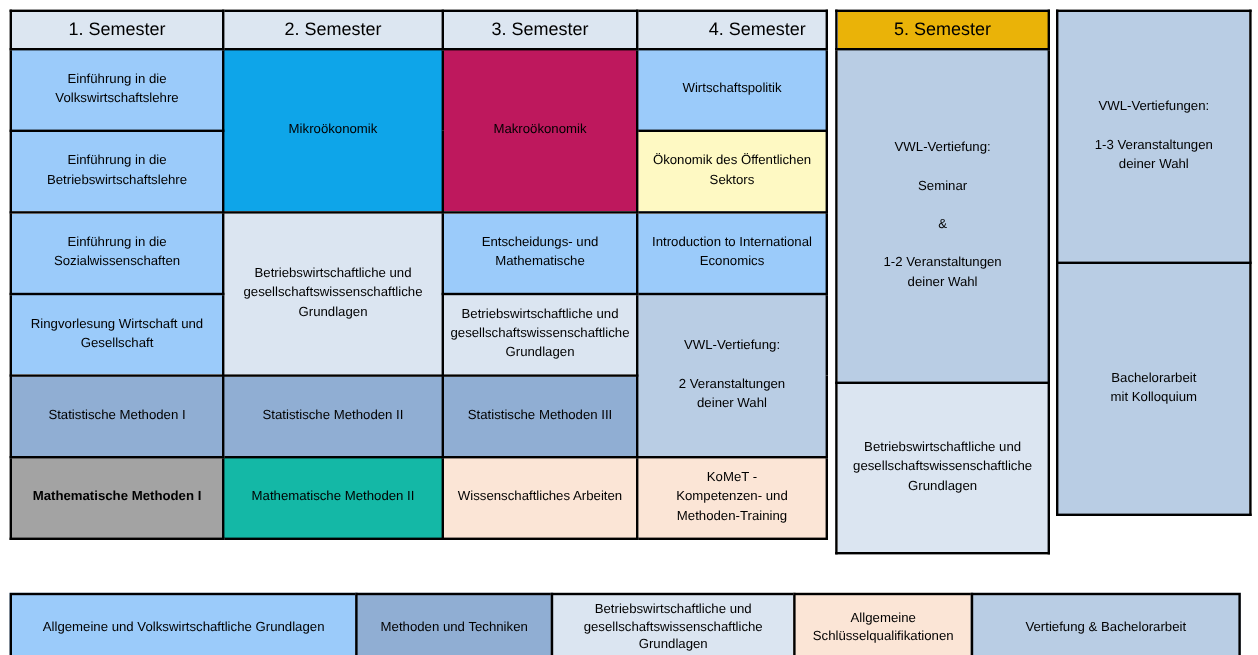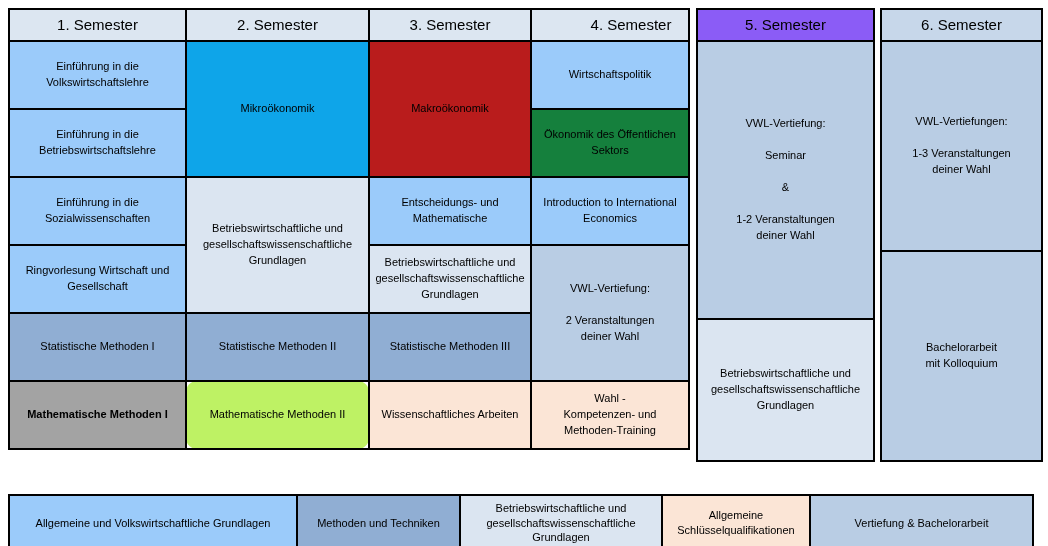--- a/index.html
+++ b/index.html
@@ -48,26 +48,26 @@
     <tbody>
         <tr>
       <th style="background-color: rgb(220, 230, 241);">1. Semester</th>
       <th style="background-color: rgb(220, 230, 241);">2. Semester</th>
       <th style="background-color: rgb(220, 230, 241);">3. Semester</th>
       <th style="background-color: rgb(220, 230, 241); padding-left: 44px;">4. Semester</th>
     </tr>
     <tr class="body-row">
       <td style="background-color: rgb(155, 203, 250);">Einführung in die Volkswirtschaftslehre</td>
       <td rowspan="2" style="background-color: #0ea5e9;">Mikroökonomik</td>
-      <td rowspan="2" style="background-color: #b91c1c;">Makroökonomik</td>
+      <td rowspan="2" style="background-color: #be185d;">Makroökonomik</td>
       <td style="background-color: rgb(155, 203, 250);">Wirtschaftspolitik</td>
     </tr>
     <tr class="body-row">
       <td style="background-color: rgb(155, 203, 250);">Einführung in die Betriebswirtschaftslehre</td>
-      <td style="background-color: #15803d;">Ökonomik des Öffentlichen Sektors</td>
+      <td style="background-color: #fef9c3;">Ökonomik des Öffentlichen Sektors</td>
     </tr>
     <tr class="body-row">
       <td style="background-color: rgb(155, 203, 250);">Einführung in die Sozialwissenschaften</td>
       <td rowspan="2" style="background-color: rgb(219, 229, 241);">Betriebswirtschaftliche und gesellschaftswissenschaftliche Grundlagen</td>
       <td style="background-color: rgb(155, 203, 250);">Entscheidungs- und Mathematische</td>
       <td style="background-color: rgb(155, 203, 250);">Introduction to International Economics</td>
     </tr>
     <tr class="body-row">
       <td style="background-color: rgb(155, 203, 250);">Ringvorlesung Wirtschaft und Gesellschaft</td>
       <td style="background-color: rgb(219, 229, 241);">Betriebswirtschaftliche und gesellschaftswissenschaftliche Grundlagen</td>
@@ -76,38 +76,38 @@
 2 Veranstaltungen
 deiner Wahl</td>
     </tr>
     <tr class="body-row">
       <td style="background-color: rgb(144, 174, 211);">Statistische Methoden I</td>
       <td style="background-color: rgb(144, 174, 211);">Statistische Methoden II</td>
       <td style="background-color: rgb(144, 174, 211);">Statistische Methoden III</td>
     </tr>
     <tr class="body-row">
       <td style="background-color: #a3a3a3; font-weight: bold;">Mathematische Methoden I</td>
-      <td style="background-color: #bef264; border-radius: 11px;">Mathematische Methoden II</td>
+      <td style="background-color: #14b8a6;">Mathematische Methoden II</td>
       <td style="background-color: rgb(251, 229, 214);">Wissenschaftliches Arbeiten</td>
-      <td style="background-color: rgb(251, 229, 214);">Wahl -
+      <td style="background-color: rgb(251, 229, 214);">KoMeT -
 Kompetenzen- und
 Methoden-Training</td>
     </tr>
   </tbody>
     </table>
 
   <div class="gap1"></div>
 
   <table>
     <colgroup>
         <col style="width:177px">
       </colgroup>
     <tbody>
         <tr>
-      <th style="background-color: #8b5cf6;">5. Semester</th>
+      <th style="background-color: #eab308;">5. Semester</th>
     </tr>
     <tr>
       <td class="tall-4" style="background-color: rgb(185, 205, 228);">VWL-Vertiefung:
 
 Seminar
 
 &amp;
 
 1-2 Veranstaltungen
 deiner Wahl</td>
@@ -118,23 +118,20 @@
   </tbody>
     </table>
 
   <div class="gap2"></div>
 
   <table>
     <colgroup>
         <col style="width:161px">
       </colgroup>
     <tbody>
-        <tr>
-      <th style="background-color: rgb(199, 215, 234);">6. Semester</th>
-    </tr>
     <tr>
       <td class="tall-3" style="background-color: rgb(185, 205, 228);">VWL-Vertiefungen:
 
 1-3 Veranstaltungen
 deiner Wahl</td>
     </tr>
     <tr>
       <td class="tall-3" style="background-color: rgb(185, 205, 228);">Bachelorarbeit
 mit Kolloquium</td>
     </tr>

